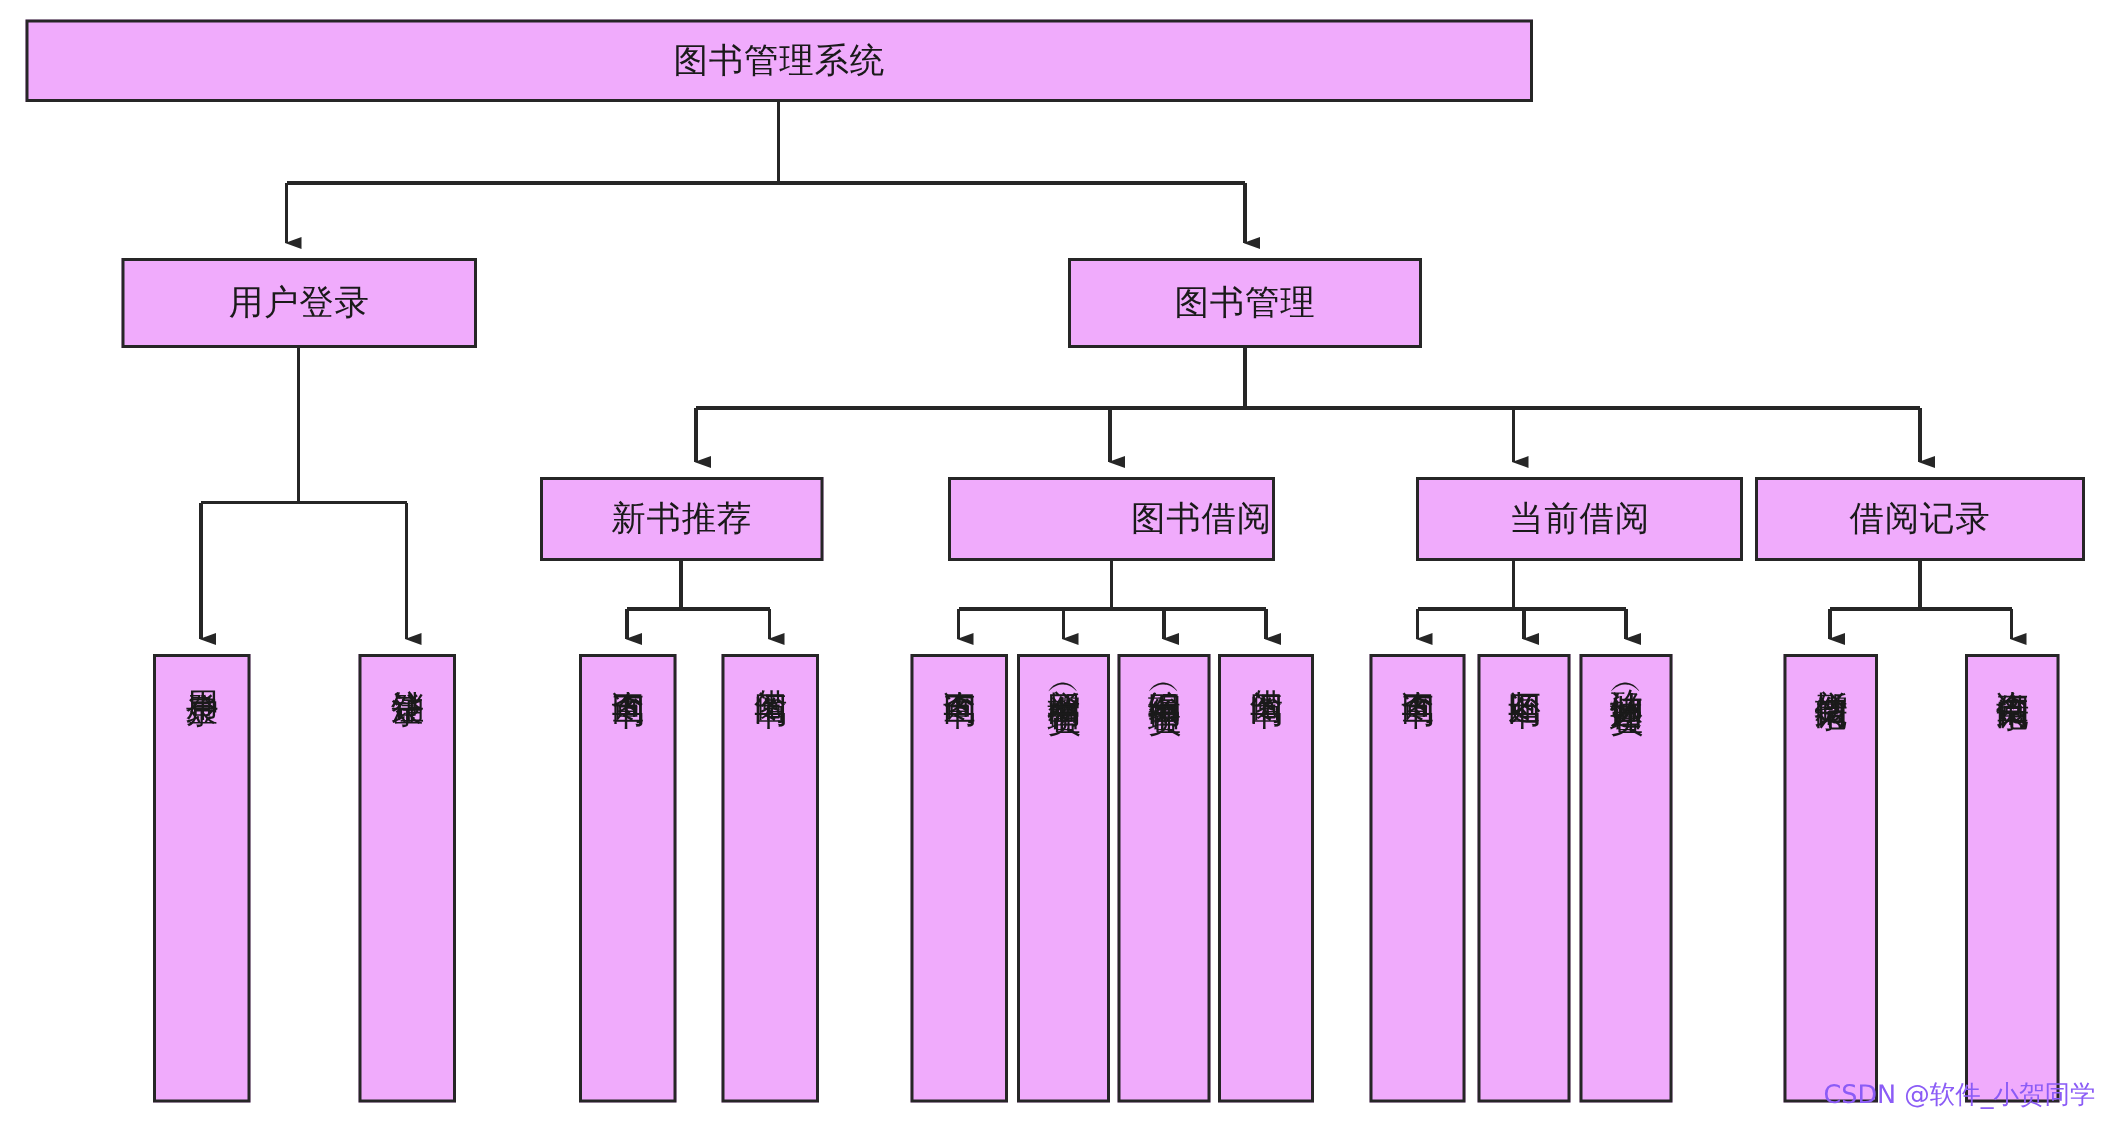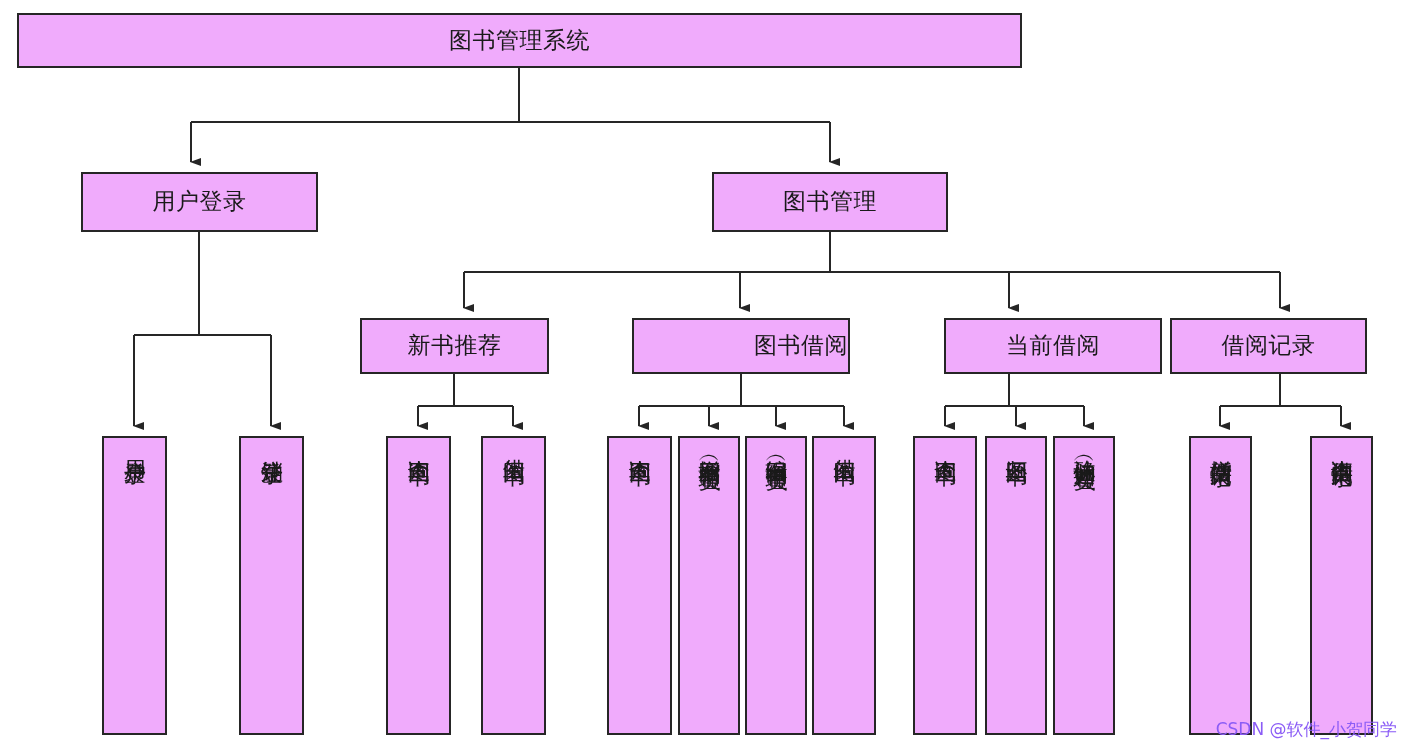--- a/index.html
+++ b/index.html
@@ -140,21 +140,21 @@
 
   <div class="node" id="node-l3-0" style="left: 360px; top: 318px; width: 189px; height: 56px;">
     <span class="node-label h-label">新书推荐</span>
   </div>
   <div class="node" id="node-l3-1" style="left: 632px; top: 318px; width: 218px; height: 56px; justify-content: flex-end;">
     <span class="node-label h-label">图书借阅</span>
   </div>
   <div class="node" id="node-l3-2" style="left: 900px; top: 318px; width: 218px; height: 56px; margin-left: 44px;">
     <span class="node-label h-label">当前借阅</span>
   </div>
-  <div class="node" id="node-l3-3" style="left: 1170px; top: 318px; width: 197px; height: 56px;">
+  <div class="node" id="node-l3-3" style="left: 1170px; top: 318px; width: 220px; height: 56px;">
     <span class="node-label h-label">借阅记录</span>
   </div>
 
   <div class="node v-node" id="leaf-0" style="left: 102px; top: 436px; width: 65px; height: 299px;">
     <span class="node-label v-label">用户登录</span>
   </div>
   <div class="node v-node" id="leaf-1" style="left: 239px; top: 436px; width: 65px; height: 299px;">
     <span class="node-label v-label">注销登录</span>
   </div>
   <div class="node v-node" id="leaf-2" style="left: 386px; top: 436px; width: 65px; height: 299px;">

